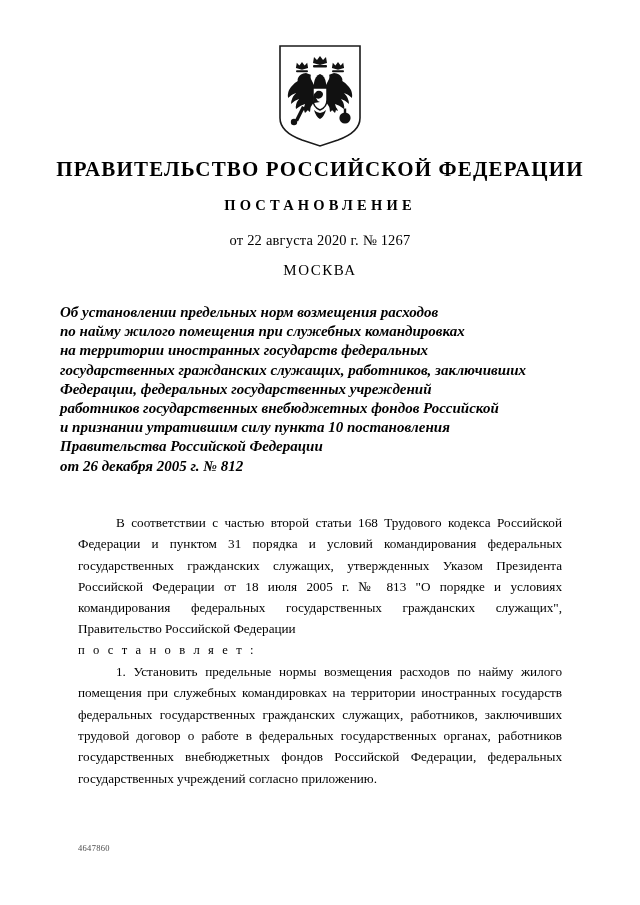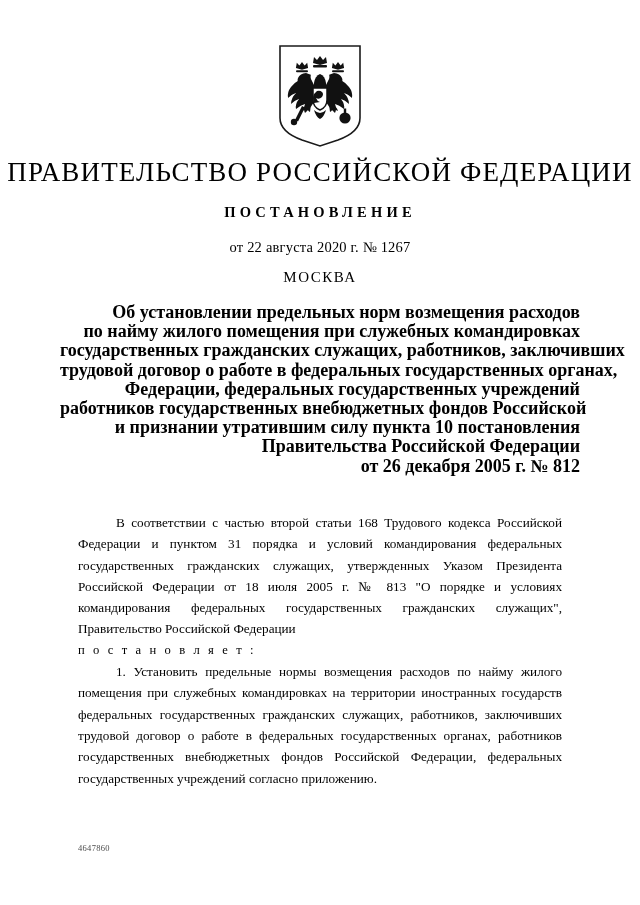--- a/index.html
+++ b/index.html
@@ -33,22 +33,22 @@
 
   
   .header-block {
     position: absolute;
     top: 158px;
     left: 0;
     width: 640px;
     text-align: center;
   }
   .gov-title {
-    font-size: 27px;
-    font-weight: normal;
+    font-size: 21px;
+    font-weight: bold;
     letter-spacing: 1.15px;
     line-height: 1.1;
     white-space: nowrap;
   }
   .doc-kind {
     margin-top: 17px;
     font-size: 14.5px;
     font-weight: bold;
     letter-spacing: 4.2px;
     line-height: 1.1;
@@ -65,24 +65,25 @@
     letter-spacing: 1.5px;
     line-height: 1.1;
   }
 
   
   .doc-subject {
     position: absolute;
     top: 303px;
     left: 60px;
     width: 520px;
-    text-align: right;
-    font-size: 18px;
+    text-align: left;
+    font-size: 15px;
     font-weight: bold;
     line-height: 19.2px;
+    font-style: italic;
   }
   .doc-subject .ln { display: block; white-space: nowrap; }
 
   
   .body-text {
     position: absolute;
     top: 512px;
     left: 78px;
     width: 484px;
     font-size: 13.2px;
@@ -162,22 +163,22 @@
 <div class="header-block">
   <div class="gov-title">ПРАВИТЕЛЬСТВО РОССИЙСКОЙ ФЕДЕРАЦИИ</div>
   <div class="doc-kind">ПОСТАНОВЛЕНИЕ</div>
   <div class="doc-date">от 22 августа 2020 г.  №  1267</div>
   <div class="doc-city">МОСКВА</div>
 </div>
 
 <div class="doc-subject">
   <span class="ln">Об установлении предельных норм возмещения расходов</span>
   <span class="ln">по найму жилого помещения при служебных командировках</span>
+  <span class="ln">на территории иностранных государств федеральных</span>
   <span class="ln">государственных гражданских служащих, работников, заключивших</span>
-  <span class="ln">трудовой договор о работе в федеральных государственных органах,</span>
   <span class="ln">Федерации, федеральных государственных учреждений</span>
   <span class="ln">работников государственных внебюджетных фондов Российской</span>
   <span class="ln">и признании утратившим силу пункта 10 постановления</span>
   <span class="ln">Правительства Российской Федерации</span>
   <span class="ln">от 26 декабря 2005 г. № 812</span>
 </div>
 
 <div class="body-text">
   <p>В соответствии с частью второй статьи 168 Трудового кодекса Российской Федерации и пунктом 31 порядка и условий командирования федеральных государственных гражданских служащих, утвержденных Указом Президента Российской Федерации от 18 июля 2005 г. № 813 "О порядке и условиях командирования федеральных государственных гражданских служащих", Правительство Российской Федерации</p>
   <p class="no-indent">

